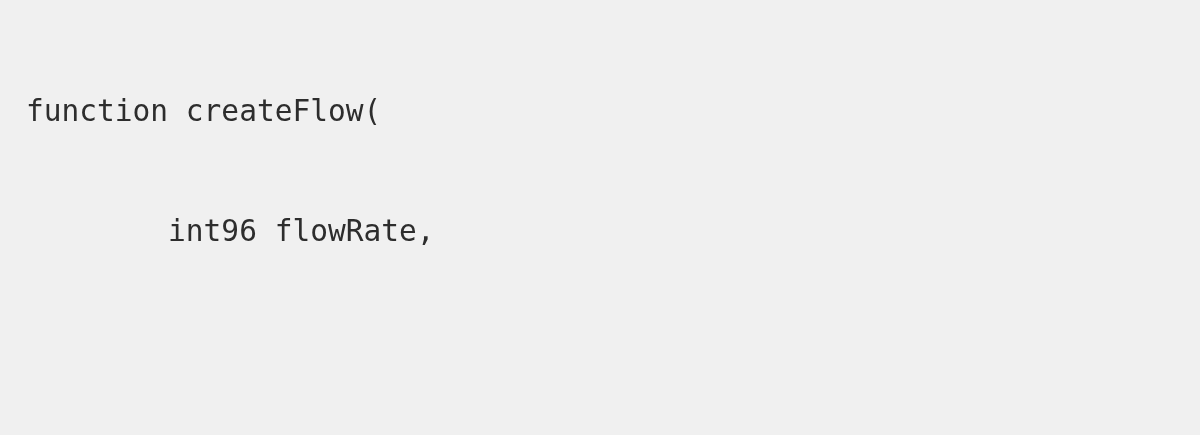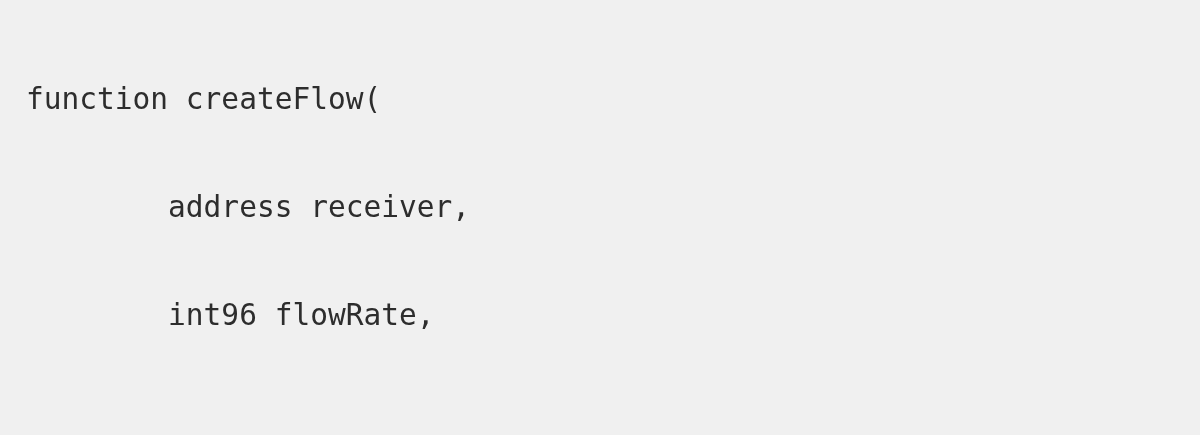--- a/index.html
+++ b/index.html
@@ -17,28 +17,28 @@
     font-family: "DejaVu Sans Mono", "Liberation Mono", monospace;
     font-size: 29.5px;
     line-height: 36px;
     font-weight: 400;
     letter-spacing: 0;
     white-space: pre;
   }
   .code-line {
     height: 36px;
     white-space: pre;
+    margin-top: 12px;
   }
 </style>
 </head>
 <body style="background: rgb(240, 240, 240);">
 
 <div class="code-block" style="color: rgb(45, 45, 45);">
   <div class="code-line">function createFlow(</div>
-  <div class="code-line">        address receiver,</div>
   <div class="code-line">        int96 flowRate,</div>
   
   
   
   
   
   
   
 </div>
 

